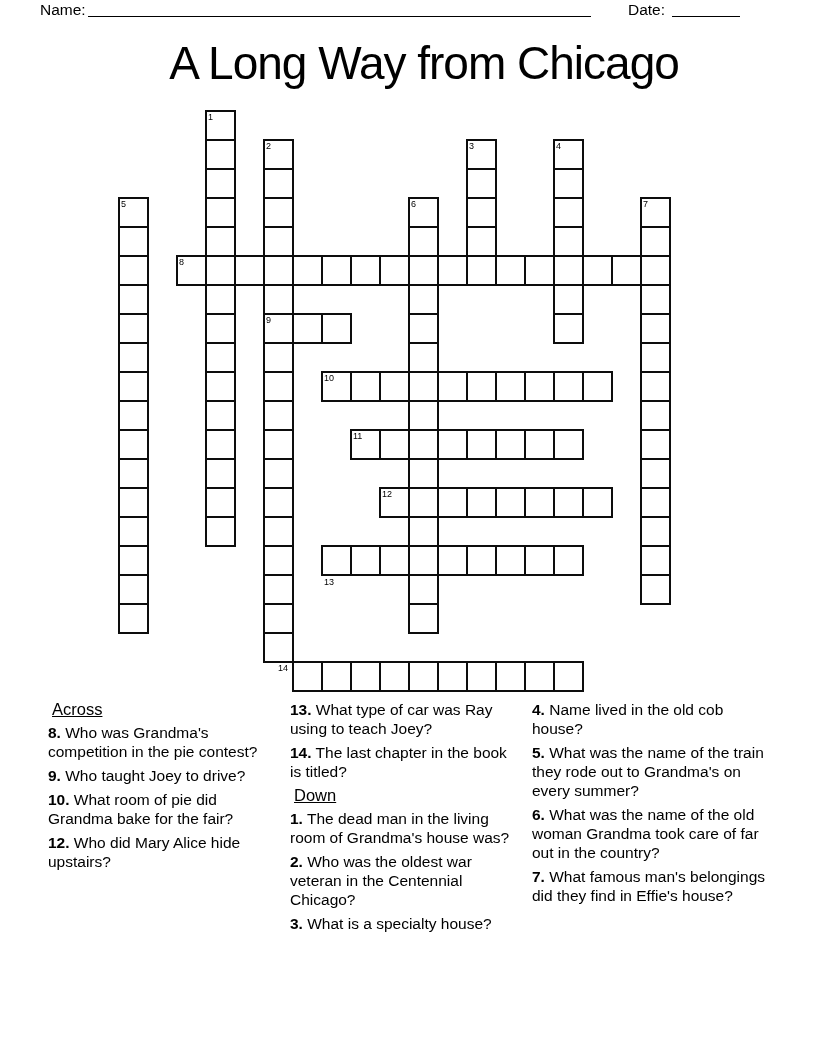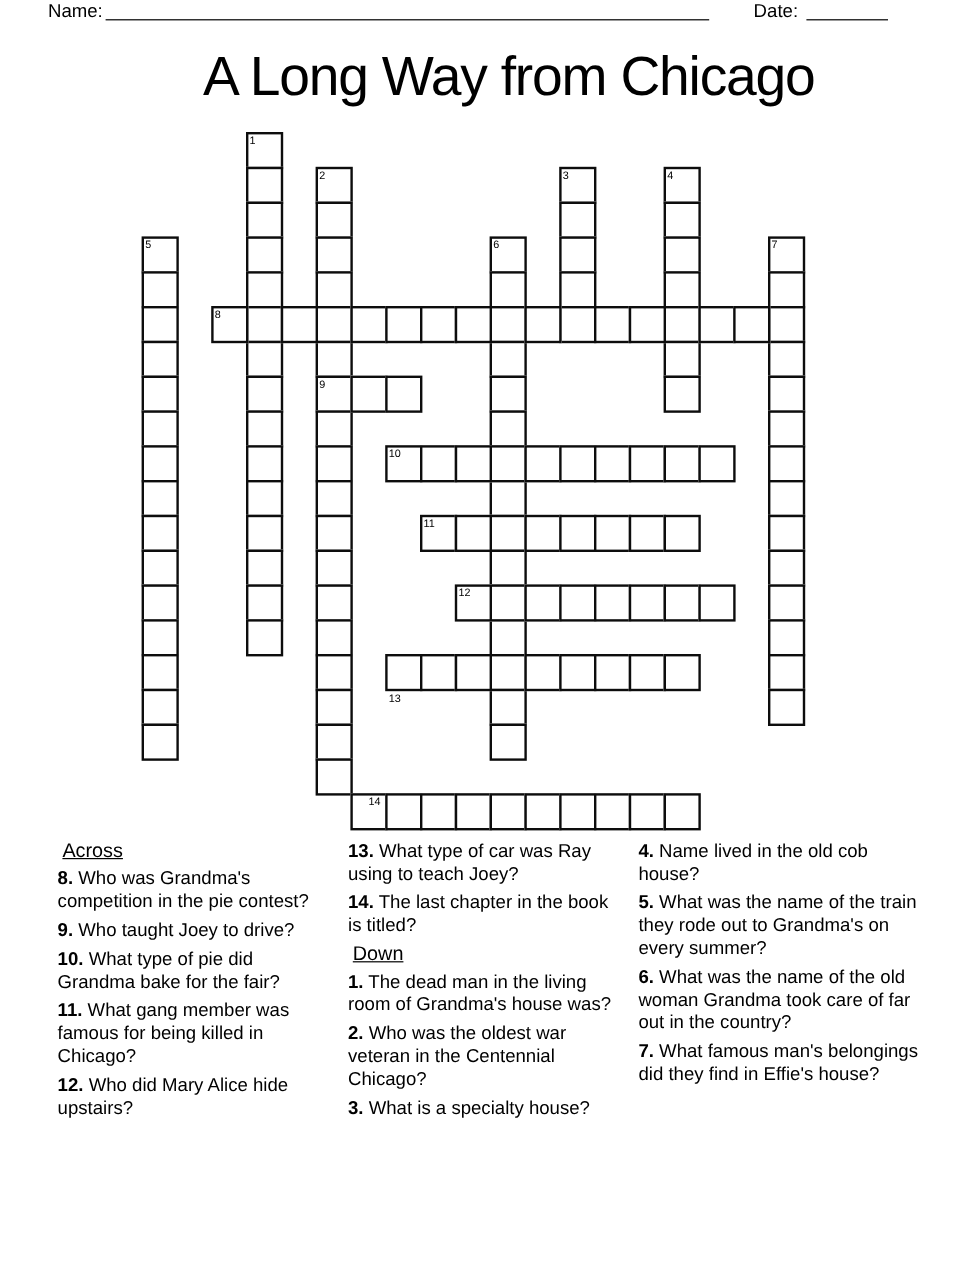--- a/index.html
+++ b/index.html
@@ -243,29 +243,28 @@
     <span class="cellnum" style="left: 438px; top: 32px;">4</span>
     <span class="cellnum" style="left: 3px; top: 90px;">5</span>
     <span class="cellnum" style="left: 293px; top: 90px;">6</span>
     <span class="cellnum" style="left: 525px; top: 90px;">7</span>
     <span class="cellnum" style="left: 61px; top: 148px;">8</span>
     <span class="cellnum" style="left: 148px; top: 206px;">9</span>
     <span class="cellnum" style="left: 206px; top: 264px;">10</span>
     <span class="cellnum" style="left: 235px; top: 322px;">11</span>
     <span class="cellnum" style="left: 264px; top: 380px;">12</span>
     <span class="cellnum" style="left: 206px; top: 438px; margin-top: 30px;">13</span>
-    <span class="cellnum" style="left: 189px; top: 554px;">14</span>
+    <span class="cellnum" style="left: 160px; top: 554px;">14</span>
   </div>
 
 <div class="clue-col" id="clue-col-1">
   <h3 class="clue-heading" id="across-heading">Across</h3>
 <p class="clue"><b>8.</b><span> Who was Grandma's competition in the pie contest?</span></p>
     <p class="clue"><b>9.</b><span> Who taught Joey to drive?</span></p>
-    <p class="clue"><b>10.</b><span> What type of pie did Grandma bake for the fair?</span></p>
-    <p class="clue"><b>11.</b><span> What gang member was famous for being killed in Chicago?</span></p>
+    <p class="clue"><b>10.</b><span> What room of pie did Grandma bake for the fair?</span></p>
     <p class="clue"><b>12.</b><span> Who did Mary Alice hide upstairs?</span></p>
   </div>
 <div class="clue-col" id="clue-col-2">
   <p class="clue"><b>13.</b><span> What type of car was Ray using to teach Joey?</span></p>
     <p class="clue"><b>14.</b><span> The last chapter in the book is titled?</span></p>
     <h3 class="clue-heading" id="down-heading">Down</h3>
 <p class="clue"><b>1.</b><span> The dead man in the living room of Grandma's house was?</span></p>
     <p class="clue"><b>2.</b><span> Who was the oldest war veteran in the Centennial Chicago?</span></p>
     <p class="clue"><b>3.</b><span> What is a specialty house?</span></p>
   </div>

